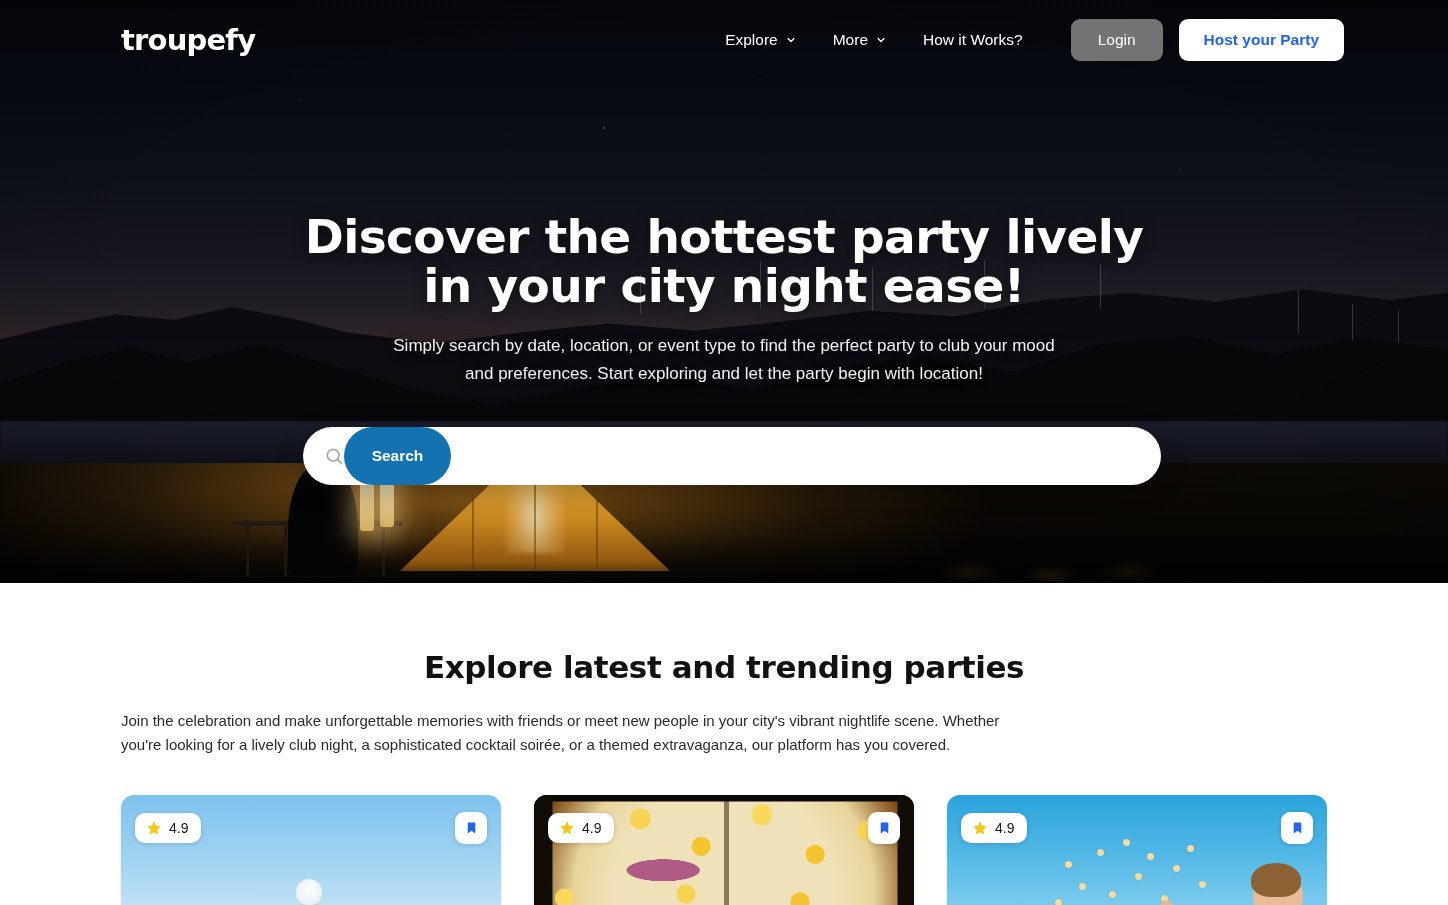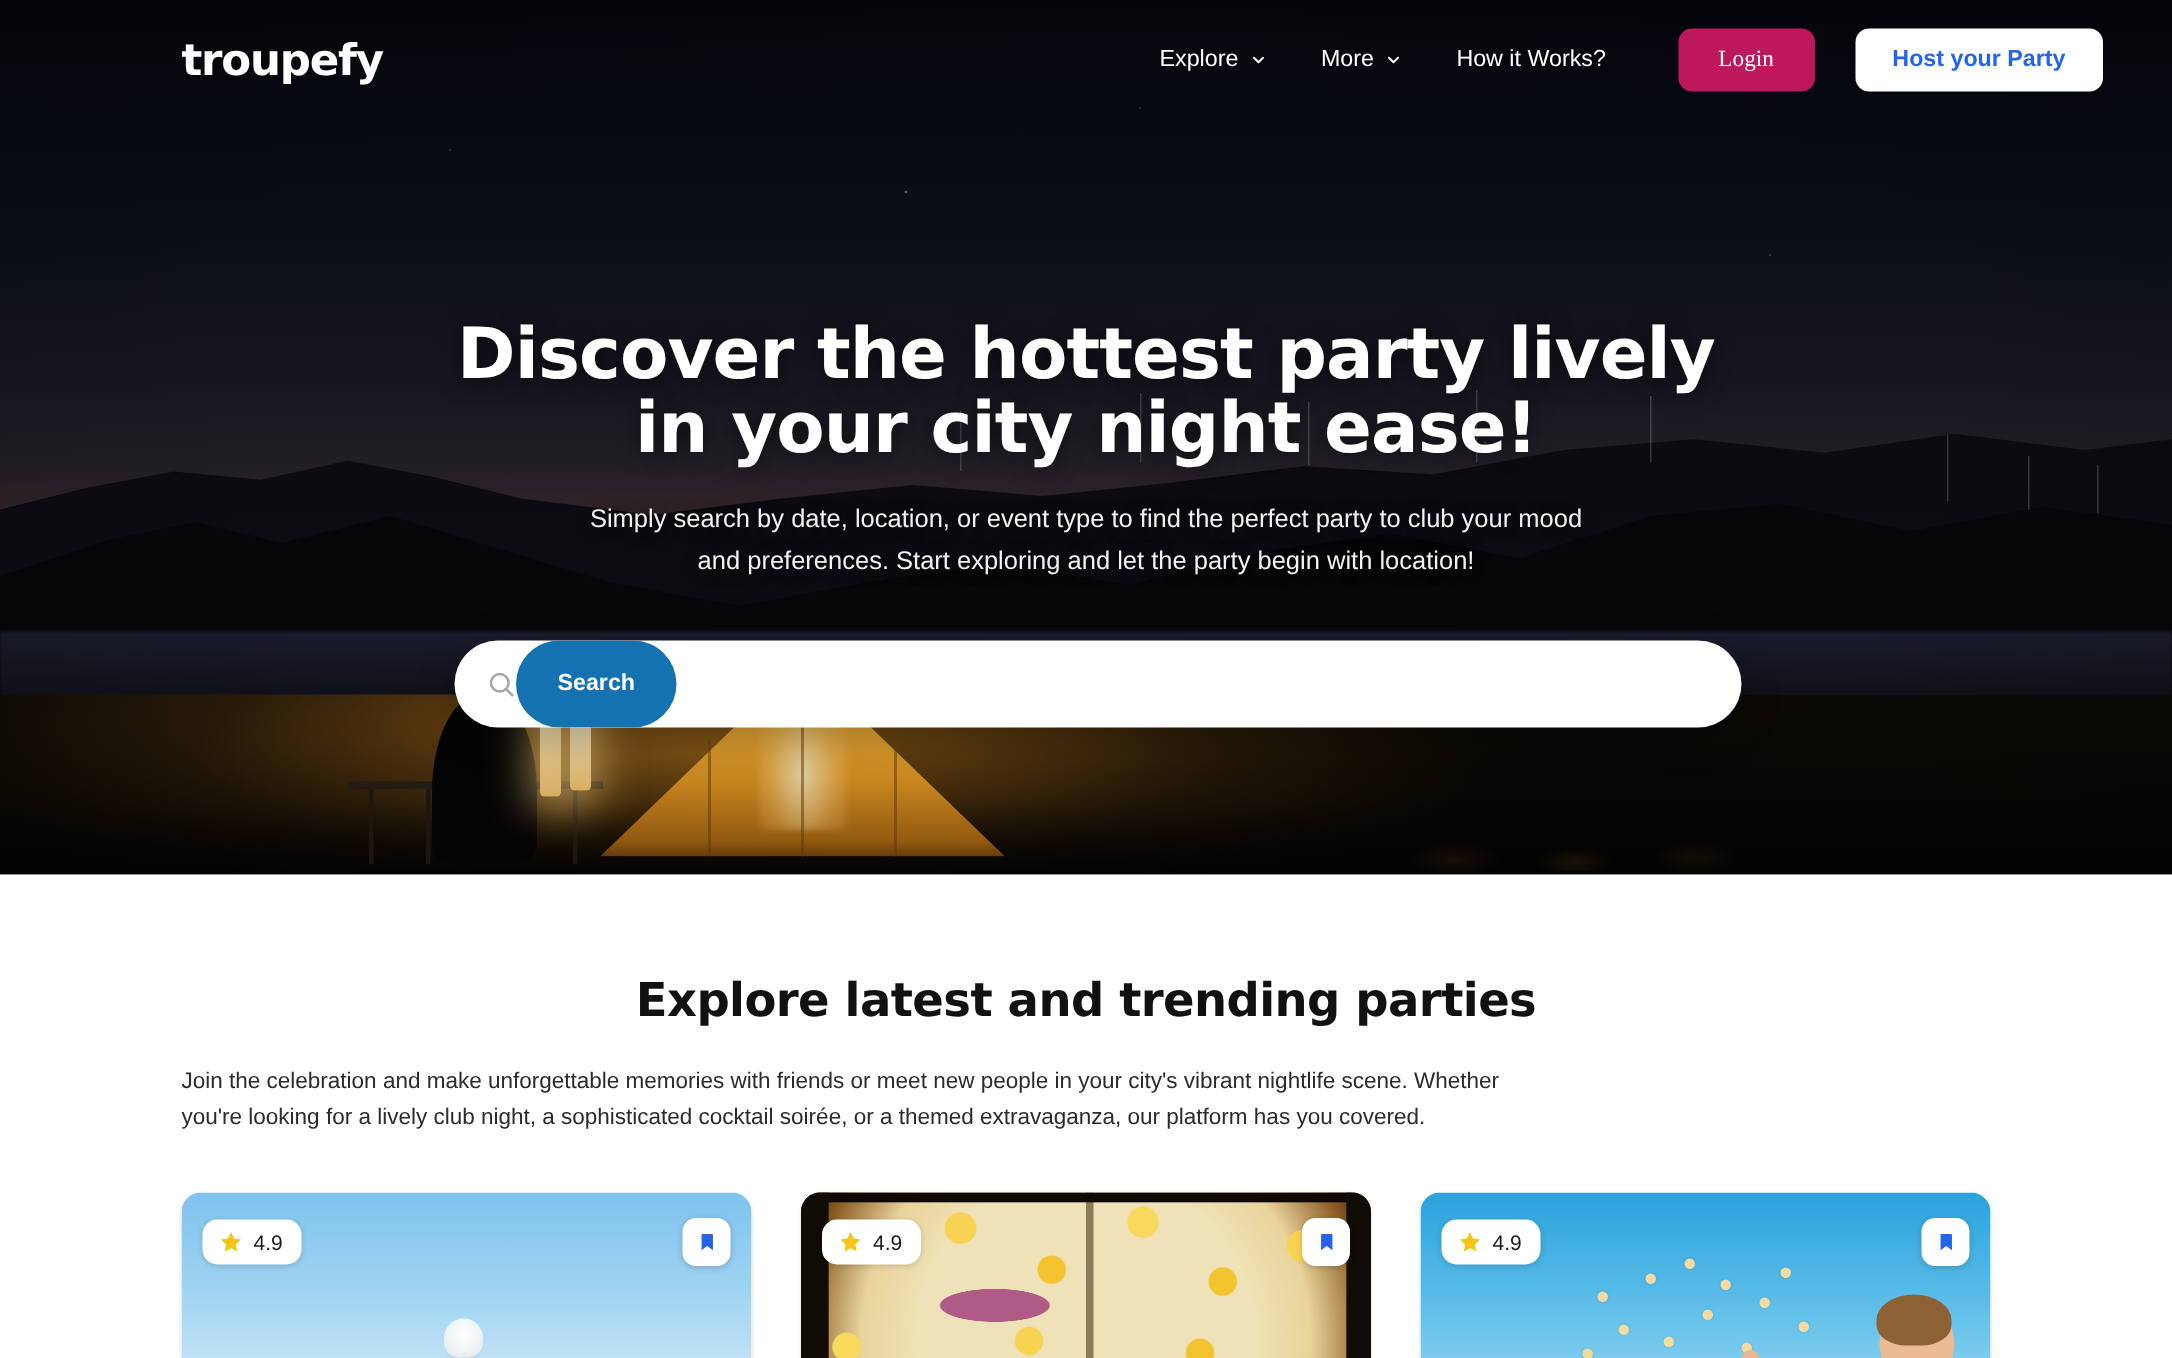--- a/index.html
+++ b/index.html
@@ -128,21 +128,21 @@
   .hero-vignette {
     position: absolute; inset: 0;
     background: radial-gradient(ellipse 120% 90% at 50% 42%, rgba(0,0,0,0) 32%, rgba(0,0,0,.42) 100%);
     pointer-events: none;
   }
 
   
   .navbar {
     position: absolute; top: 0; left: 0; right: 0; height: 80px;
     display: flex; align-items: center;
-    padding: 0 46px 0 121px;
+    padding: 0 104px 0 121px;
     z-index: 20;
     gap: 26px;
   }
   .logo {
     color: #ffffff;
     font-size: 29px;
     font-weight: 700;
     letter-spacing: -0.8px;
     font-family: "DejaVu Sans", sans-serif;
   }
@@ -155,32 +155,32 @@
     color: #ffffff;
     font-size: 15.5px;
     padding: 10px 18px;
     cursor: pointer;
     white-space: nowrap;
   }
   .chev { display: inline-block; width: 12px; height: 12px; }
   .chev svg { display: block; }
   .btn-login {
     margin-left: 30px;
-    background: #be185d;
+    background: #737373;
     color: #ffffff;
     font-size: 15.5px;
     font-weight: 500;
     border: none;
     border-radius: 9px;
     padding: 12px 27px;
     cursor: pointer;
-    font-family: Liberation Serif, serif;
+    font-family: Liberation Sans, sans-serif;
   }
   .btn-host {
-    margin-left: 27px;
+    margin-left: 16px;
     background: #ffffff;
     color: #2563eb;
     font-size: 15.5px;
     font-weight: 700;
     border: none;
     border-radius: 9px;
     padding: 12px 25px;
     cursor: pointer;
     font-family: "Liberation Sans", sans-serif;
   }

